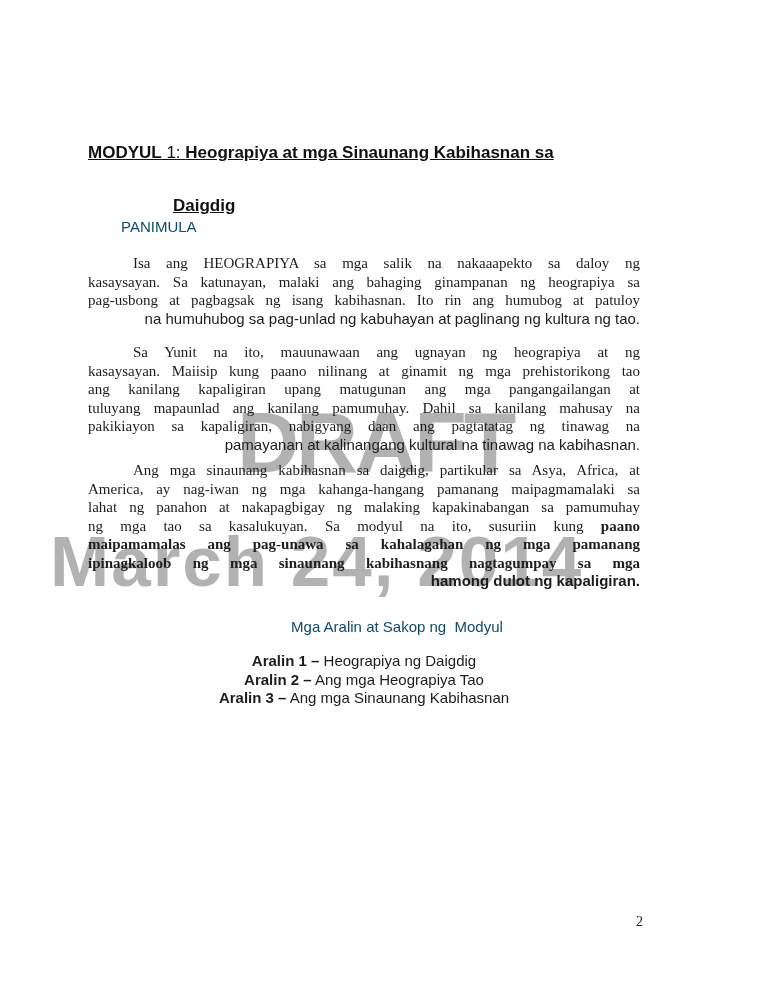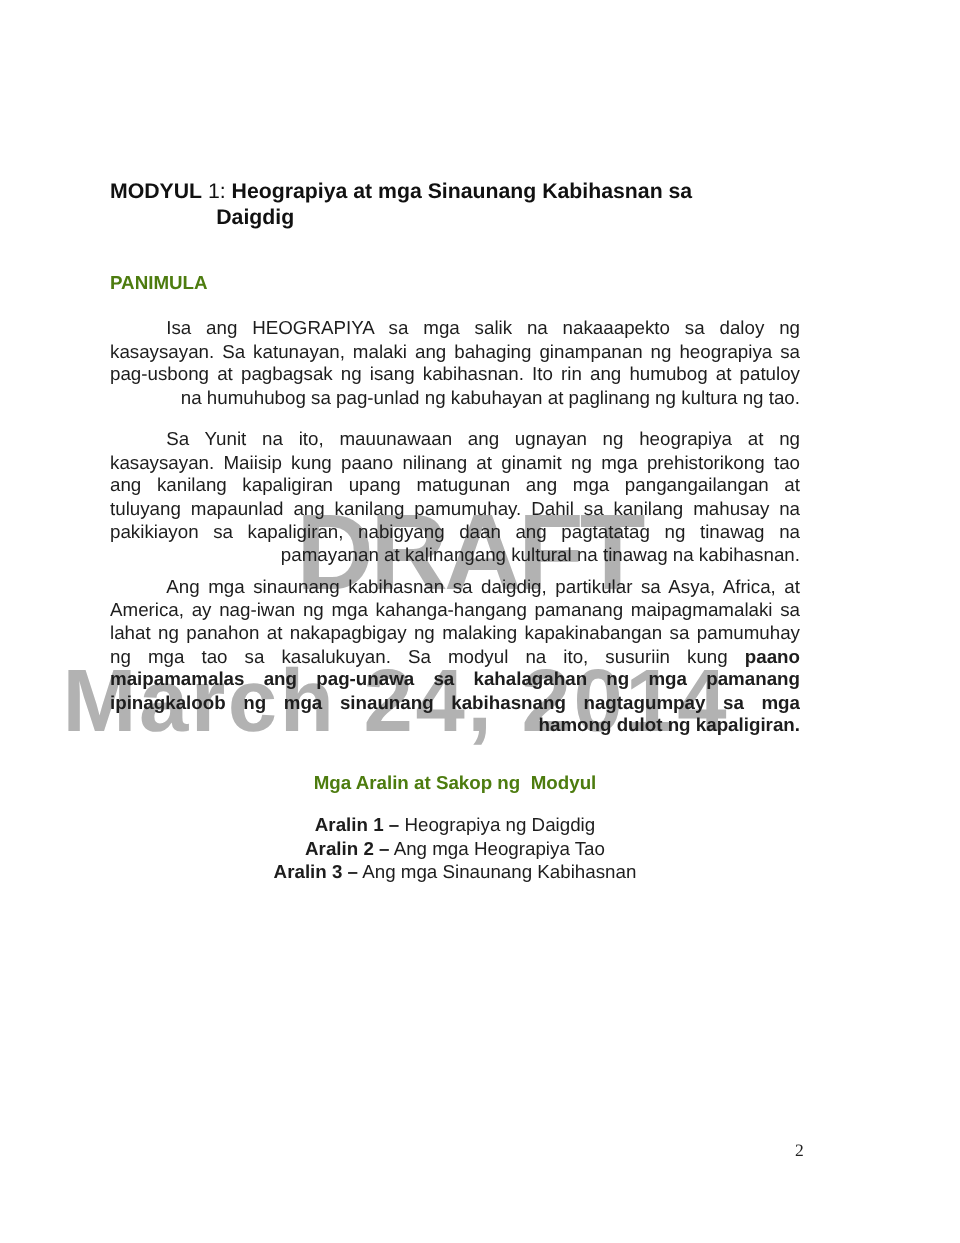--- a/index.html
+++ b/index.html
@@ -22,33 +22,33 @@
     font-family: "Liberation Sans", sans-serif;
     font-weight: bold;
   }
   .wm-draft { left: 237px; top: 399px; font-size: 86px; letter-spacing: -3px; }
   .wm-date  { left: 50px;  top: 526px; font-size: 71px; letter-spacing: 2px; }
   
   .content { position: absolute; inset: 0; z-index: 1; }
   .blk { position: absolute; left: 88px; width: 552px; }
   .b { font-weight: bold; }
   
-  .title { top: 142px; font-size: 17px; line-height: 21px; color: #111; }
-  .t-line2 { margin-left: 85px; font-weight: bold; }
+  .title { top: 142px; font-size: 17px; line-height: 21px; color: #111; text-decoration: underline; }
+  .t-line2 { margin-left: 85px; font-weight: bold; margin-top: 32px; }
   
-  .heading { font-size: 15px; font-weight: bold; color: #4d7c0f; line-height: 18px; }
+  .heading { font-size: 15px; font-weight: normal; color: #0c4a6e; line-height: 18px; margin-left: 33px; }
   .panimula { top: 218px; }
   .lessons-h { top: 618px; white-space: pre; text-align: center; }
   
   .para { font-size: 15px; }
   .p1 { top: 254px; }
   .p2 { top: 343px; }
   .p3 { top: 461px; }
   .line { height: 18.5px; line-height: 18.5px; overflow: hidden; text-align: right; }
-  .j { text-align: justify; text-align-last: justify; }
+  .j { text-align: justify; text-align-last: justify; font-family: Liberation Serif, serif; }
   .ind { text-indent: 45px; }
   
   .lessons { top: 652px; font-size: 15px; }
   .lesson-line { height: 18.5px; line-height: 18.5px; text-align: center; }
   
   .pagenum {
     position: absolute;
     left: 636px;
     top: 914px;
     font-family: "Liberation Serif", serif;

